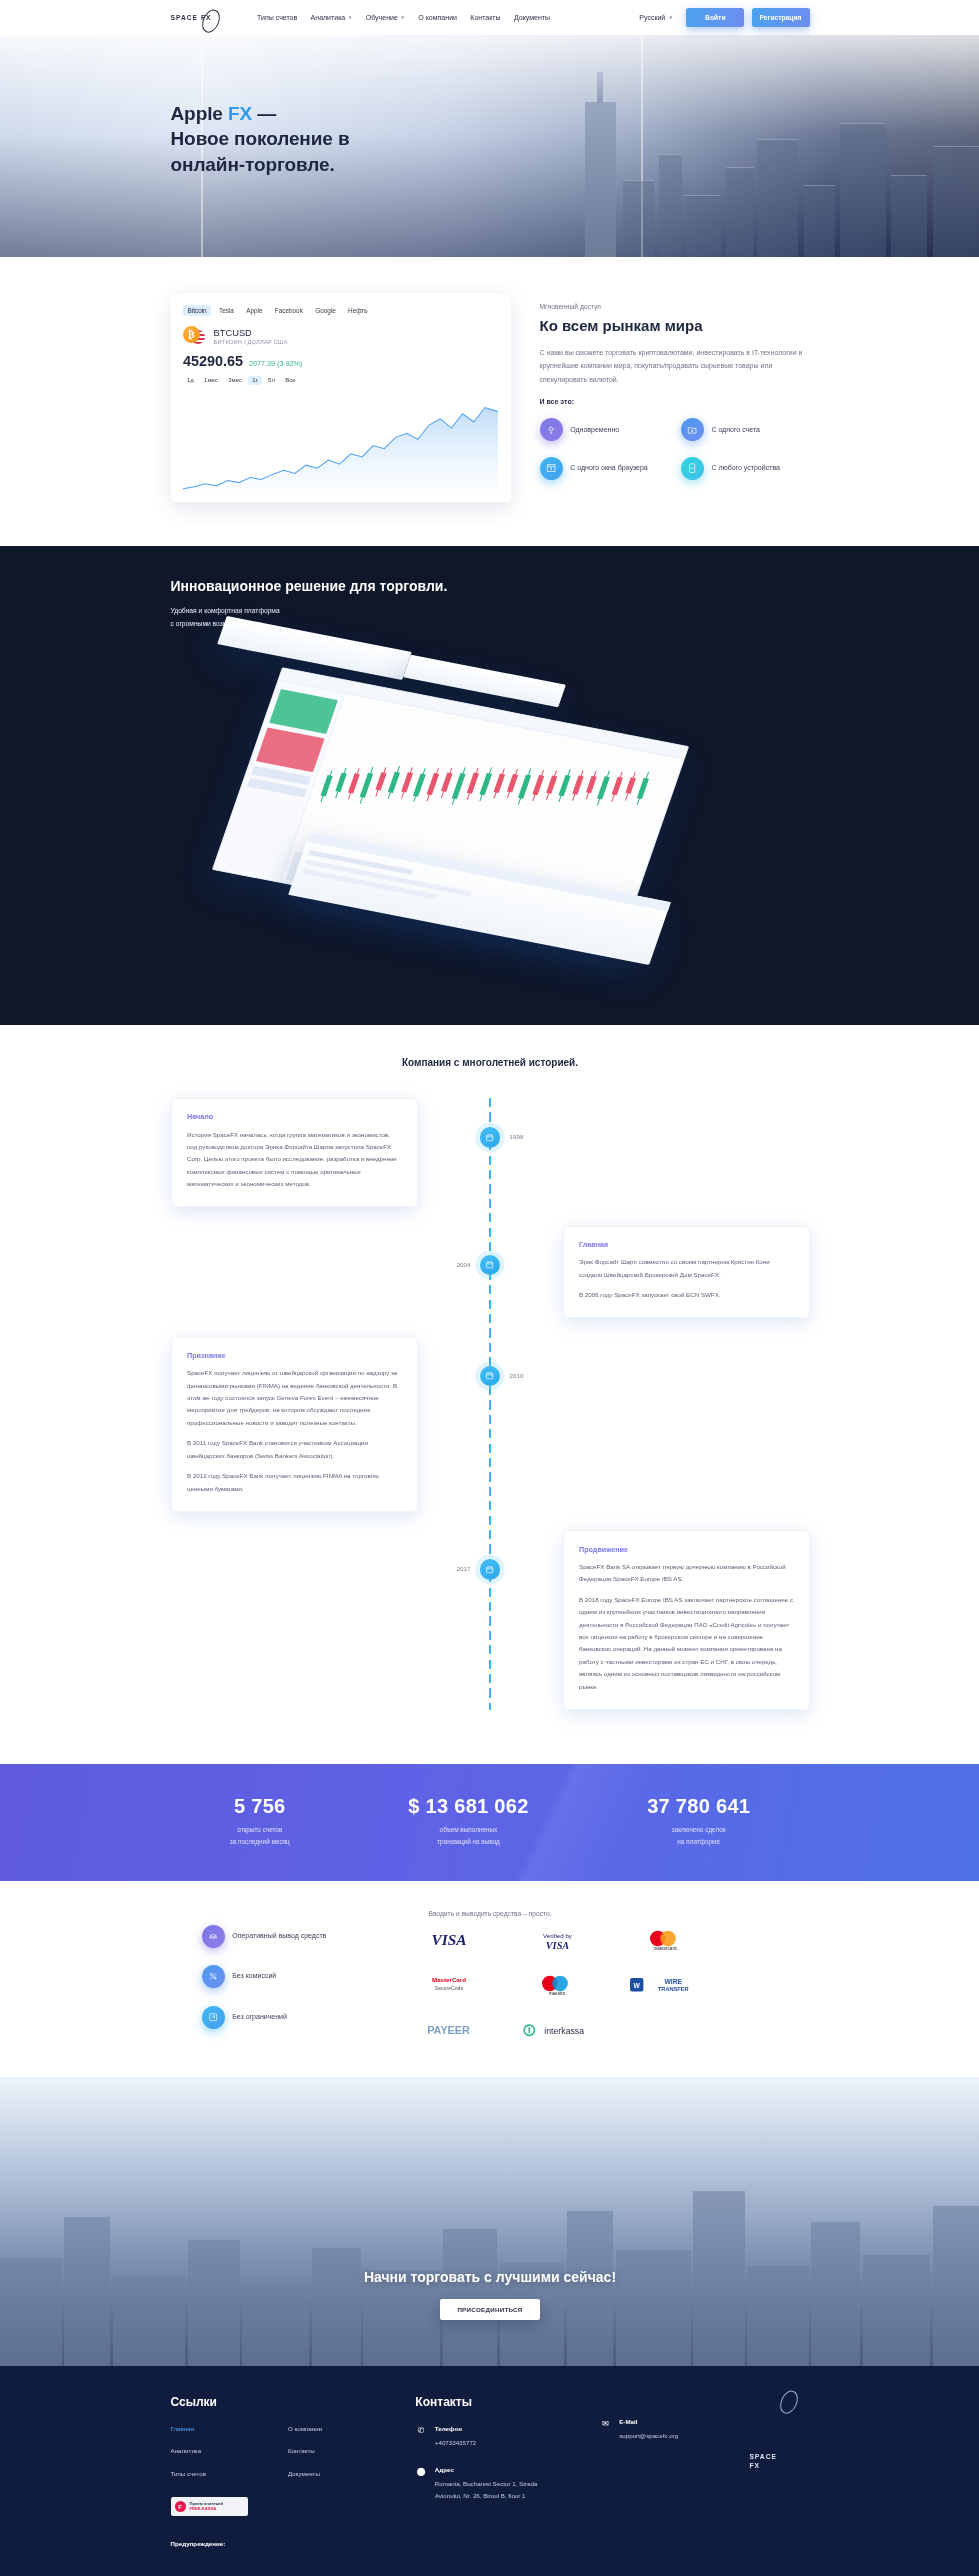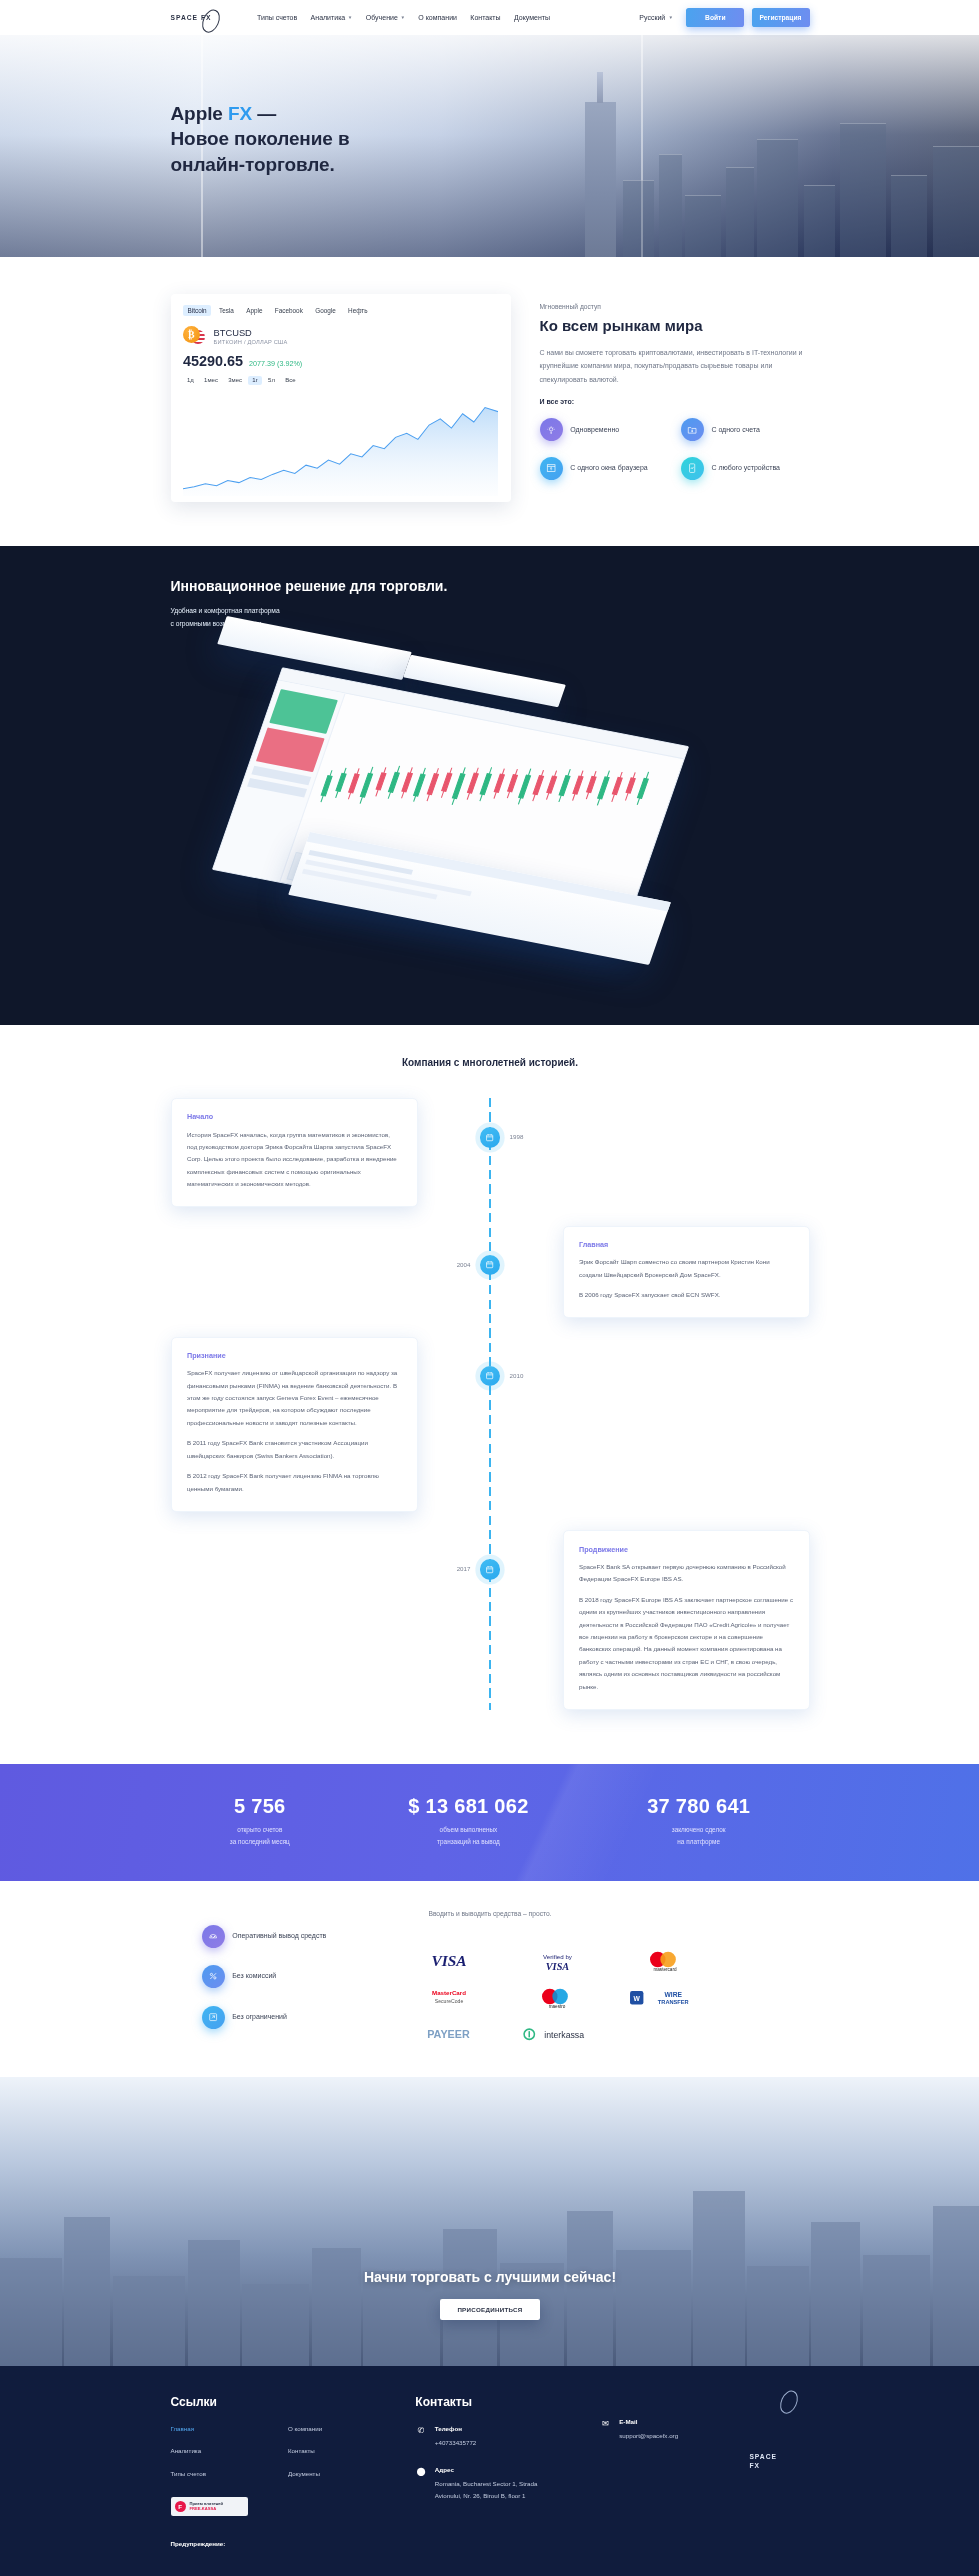--- a/index.html
+++ b/index.html
@@ -186,21 +186,21 @@
     background: linear-gradient(115deg, transparent 55%, rgba(255,255,255,.07) 56%, transparent 64%);
   }
   .stats .wrap { display:flex; justify-content: space-around; text-align:center; }
   .stat-num { font-size: 20px; font-weight:700; color:#fff; margin-bottom: 6.2px; letter-spacing:0.3px; }
   .stat-lbl { font-size: 6.4px; color:#dfe0ff; line-height:1.8; }
 
   
   .pay { background:#fff; padding: 29px 0 31px; }
   .pay .eyebrow { text-align:center; }
   .pay h2 { text-align:center; font-size:13px; font-weight:700; color:#1f2740; margin-bottom: 28px; }
-  .pay-body { display:flex;align-items:flex-end; }
+  .pay-body { display:flex; }
   .pay-left { width: 227px; padding-left: 31px; }
   .pay-left .feat { margin-bottom: 17.5px; }
   .pay-right { flex:1; display:grid; grid-template-columns: repeat(3, 1fr); gap: 13.4px 5.2px; align-items:center; justify-items:center; padding-right: 93px; }
   .plogo { height: 23px; display:flex; align-items:center; justify-content:center; }
 
   
   .cta {
     height: 289px; position:relative; overflow:hidden;
     background: linear-gradient(180deg,#eef3fa 0%, #b9c8de 30%, #7f93b4 62%, #4a5a7a 100%);
     display:flex; align-items:flex-end; justify-content:center;

